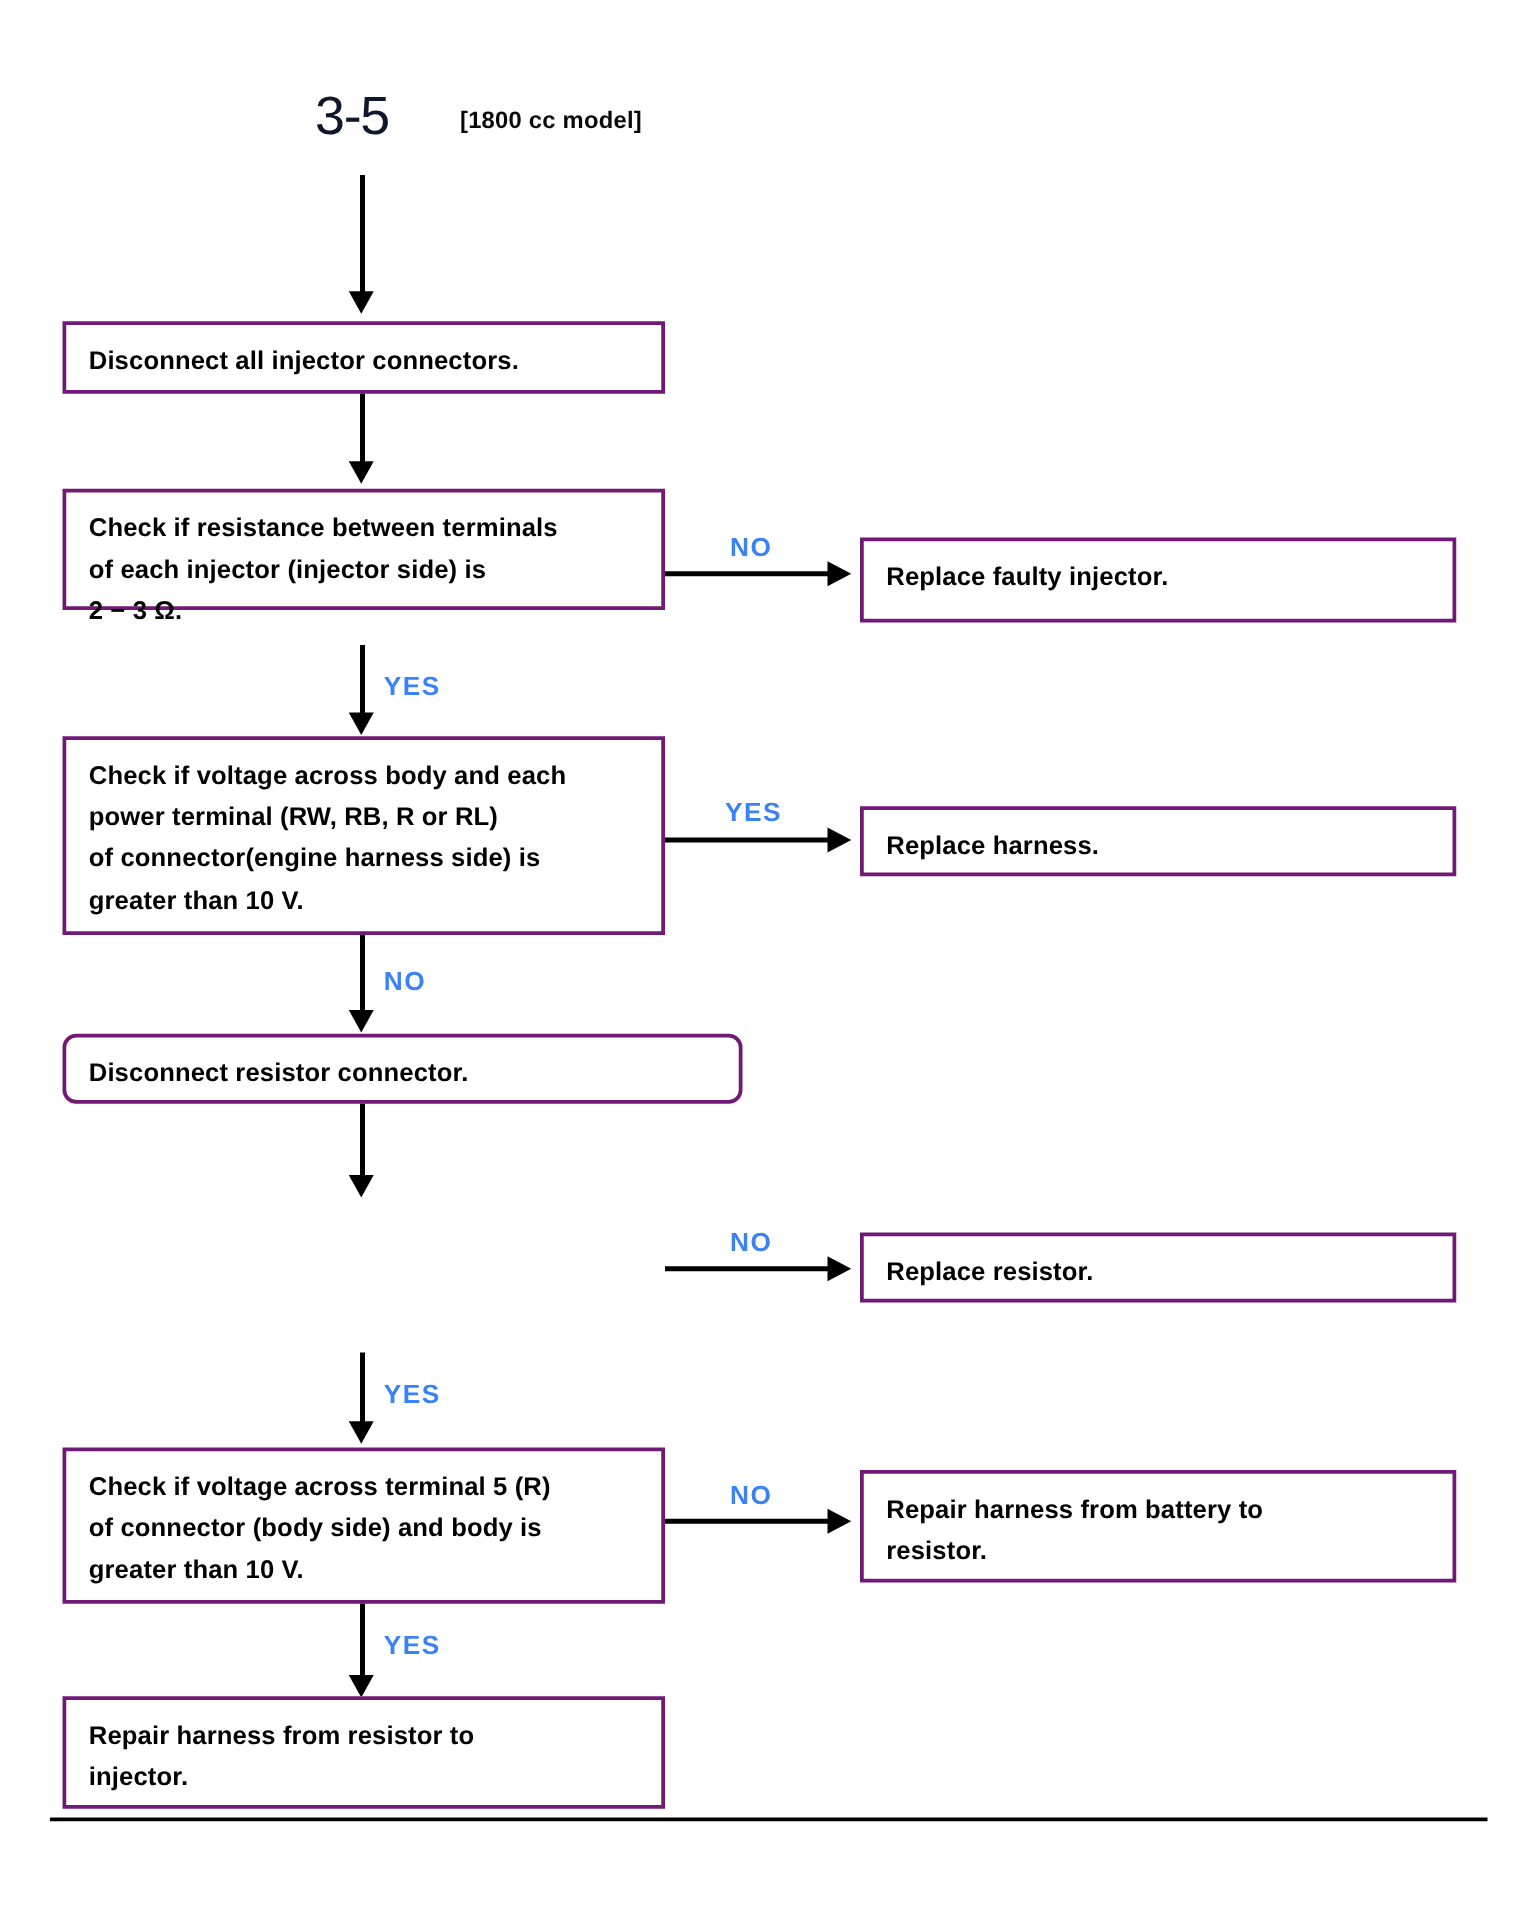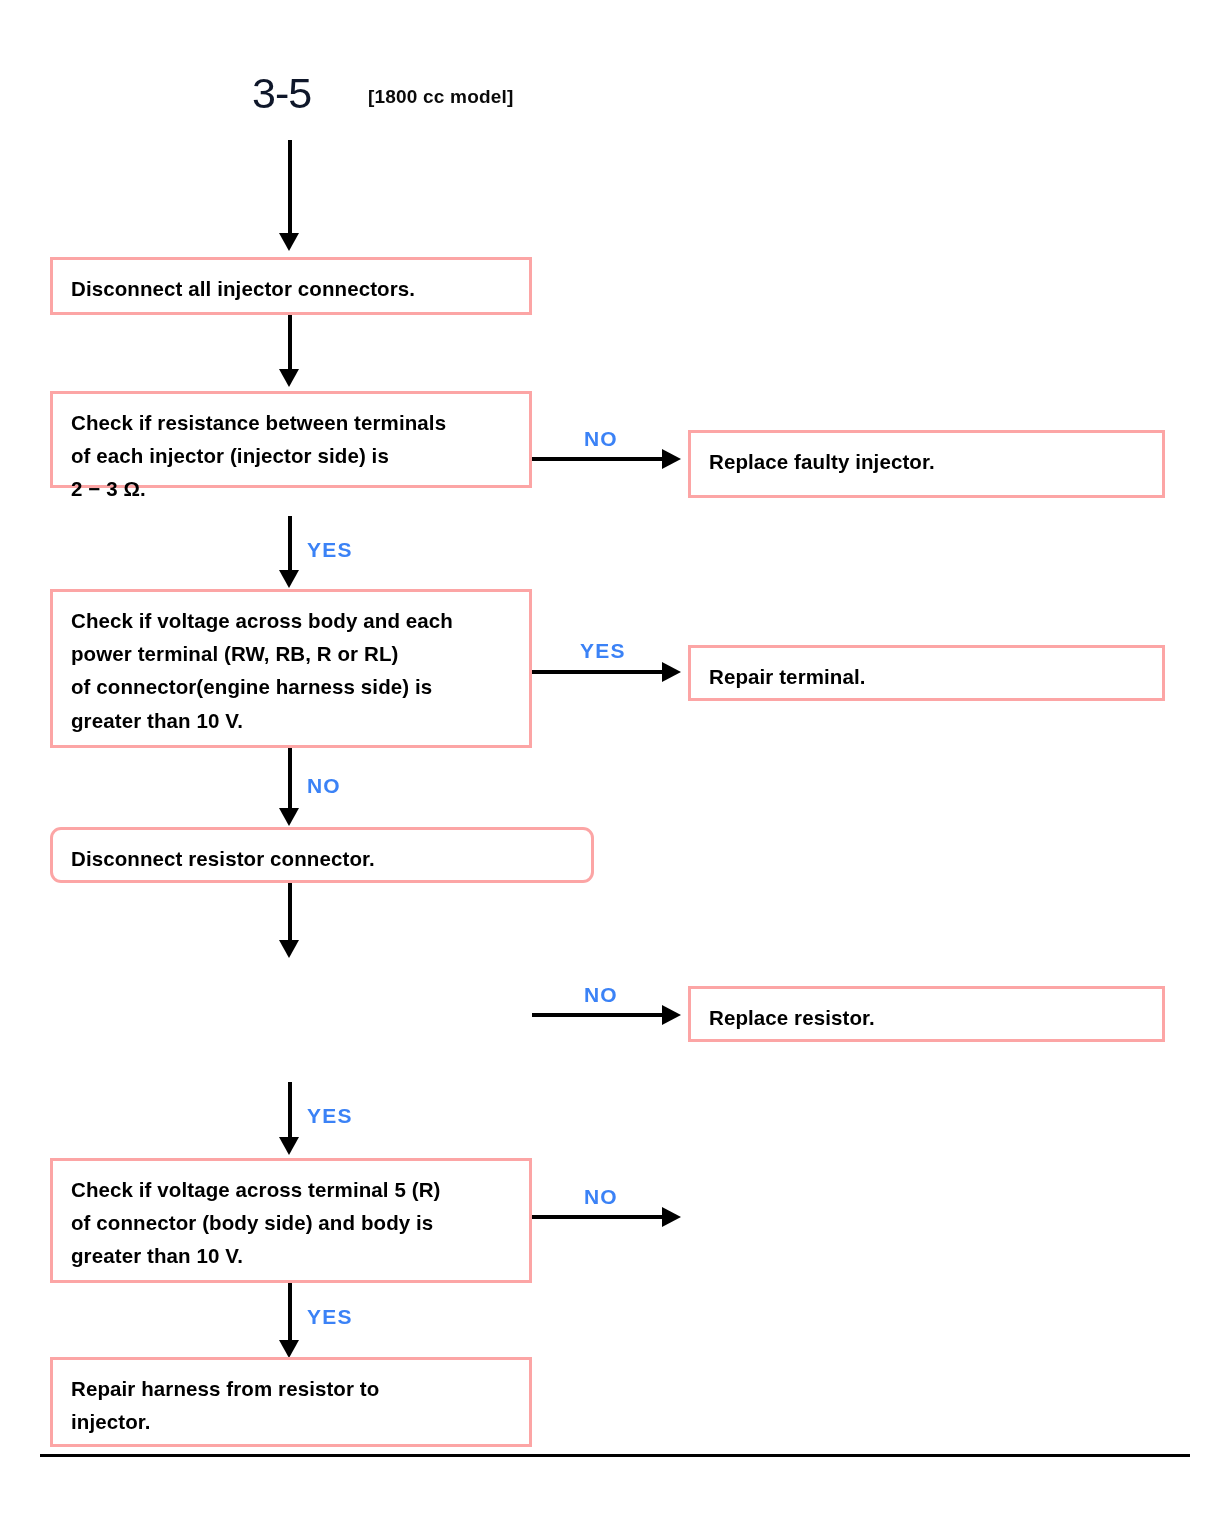--- a/index.html
+++ b/index.html
@@ -39,21 +39,21 @@
     font-weight: 700;
     letter-spacing: 0.2px;
     line-height: 1;
     color: #0a0a0a;
   }
 
   
   .node {
     position: absolute;
     box-sizing: border-box;
-    border: 3px solid #fca5a5;
+    border: 3px solid #701a75;
     background: #ffffff;
     padding: 12px 16px 12px 18px;
   }
   .node .txt {
     display: block;
     font-size: 20.5px;
     font-weight: 700;
     line-height: 1.62;
     letter-spacing: 0.1px;
     white-space: pre-line;
@@ -149,21 +149,21 @@
 power terminal (RW, RB, R or RL)
 of connector(engine harness side) is
 greater than 10 V.</span>
   </div>
 
   <div class="hline" style="left:532px; top:670px; width:132px;"></div>
   <div class="arrow-right" style="left:662px; top:662px;"></div>
   <div class="branch-label" style="left:580px; top:640px;">YES</div>
 
   <div class="node" style="left:688px; top:645px; width:477px; height:56px;">
-    <span class="txt">Repair terminal.</span>
+    <span class="txt">Replace harness.</span>
   </div>
 
   <div class="vline" style="left:288px; top:748px; height:65px;"></div>
   <div class="arrow-down" style="left:279px; top:808px;"></div>
   <div class="branch-label" style="left:307px; top:775px;">NO</div>
 
   <div class="node" style="left:50px; top:827px; width:544px; height:56px;border-radius:11px;">
     <span class="txt">Disconnect resistor connector.</span>
   </div>
 
@@ -186,20 +186,24 @@
   <div class="node" style="left:50px; top:1158px; width:482px; height:125px;">
     <span class="txt">Check if voltage across terminal 5 (R)
 of connector (body side) and body is
 greater than 10 V.</span>
   </div>
 
   <div class="hline" style="left:532px; top:1215px; width:132px;"></div>
   <div class="arrow-right" style="left:662px; top:1207px;"></div>
   <div class="branch-label" style="left:584px; top:1186px;">NO</div>
 
+  <div class="node" style="left:688px; top:1176px; width:477px; height:90px;">
+    <span class="txt">Repair harness from battery to
+resistor.</span>
+  </div>
 
   <div class="vline" style="left:288px; top:1283px; height:62px;"></div>
   <div class="arrow-down" style="left:279px; top:1340px;"></div>
   <div class="branch-label" style="left:307px; top:1306px;">YES</div>
 
   <div class="node" style="left:50px; top:1357px; width:482px; height:90px;">
     <span class="txt">Repair harness from resistor to
 injector.</span>
   </div>
 

